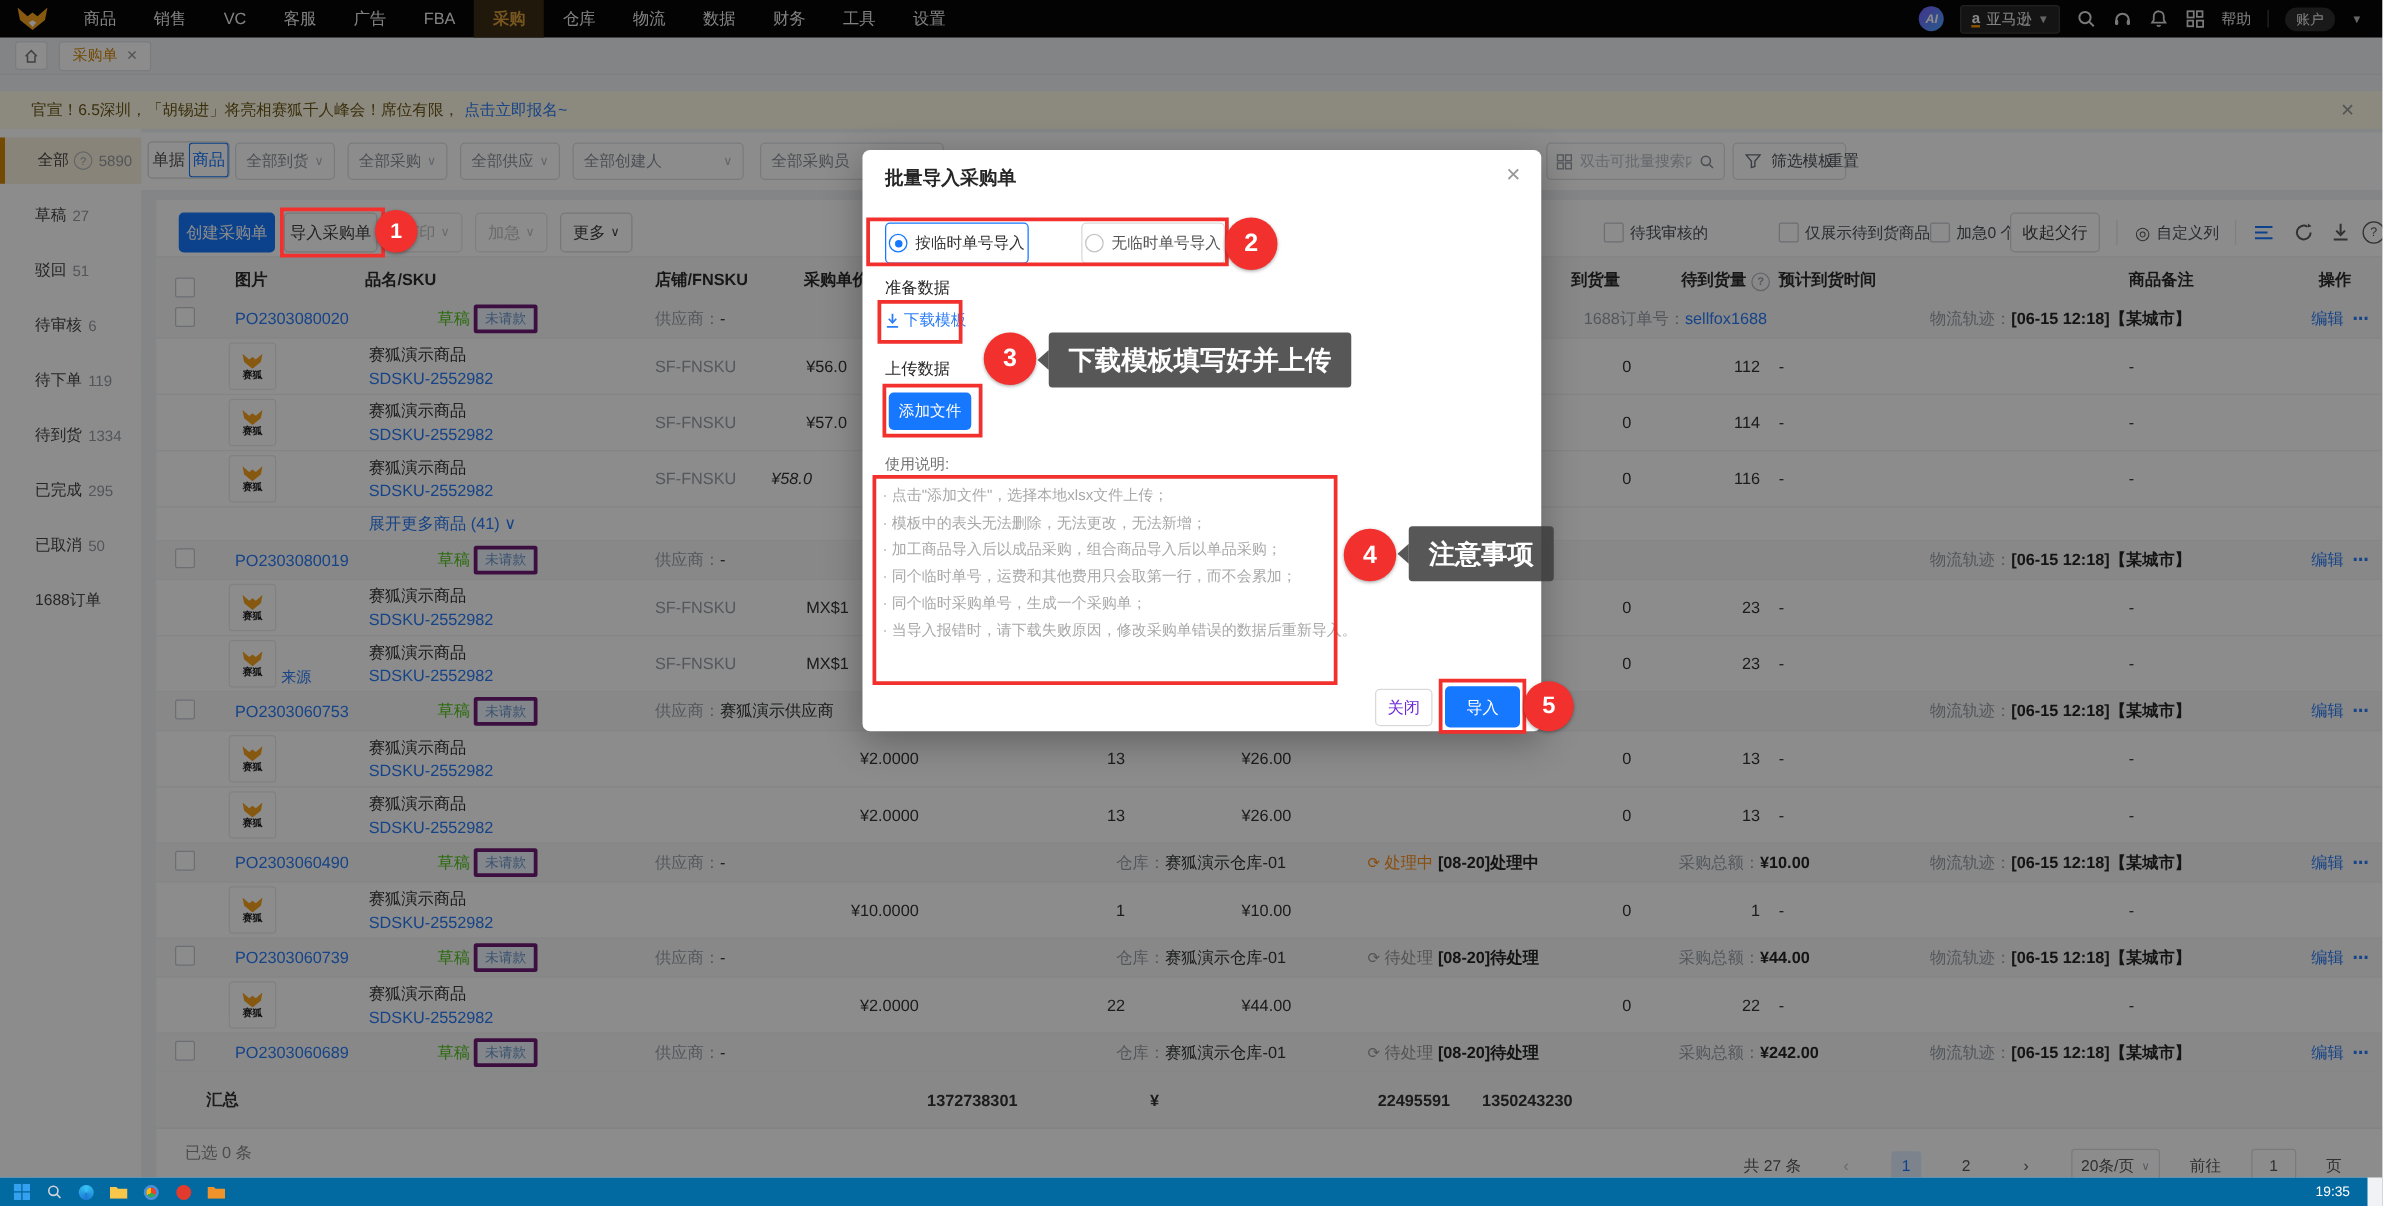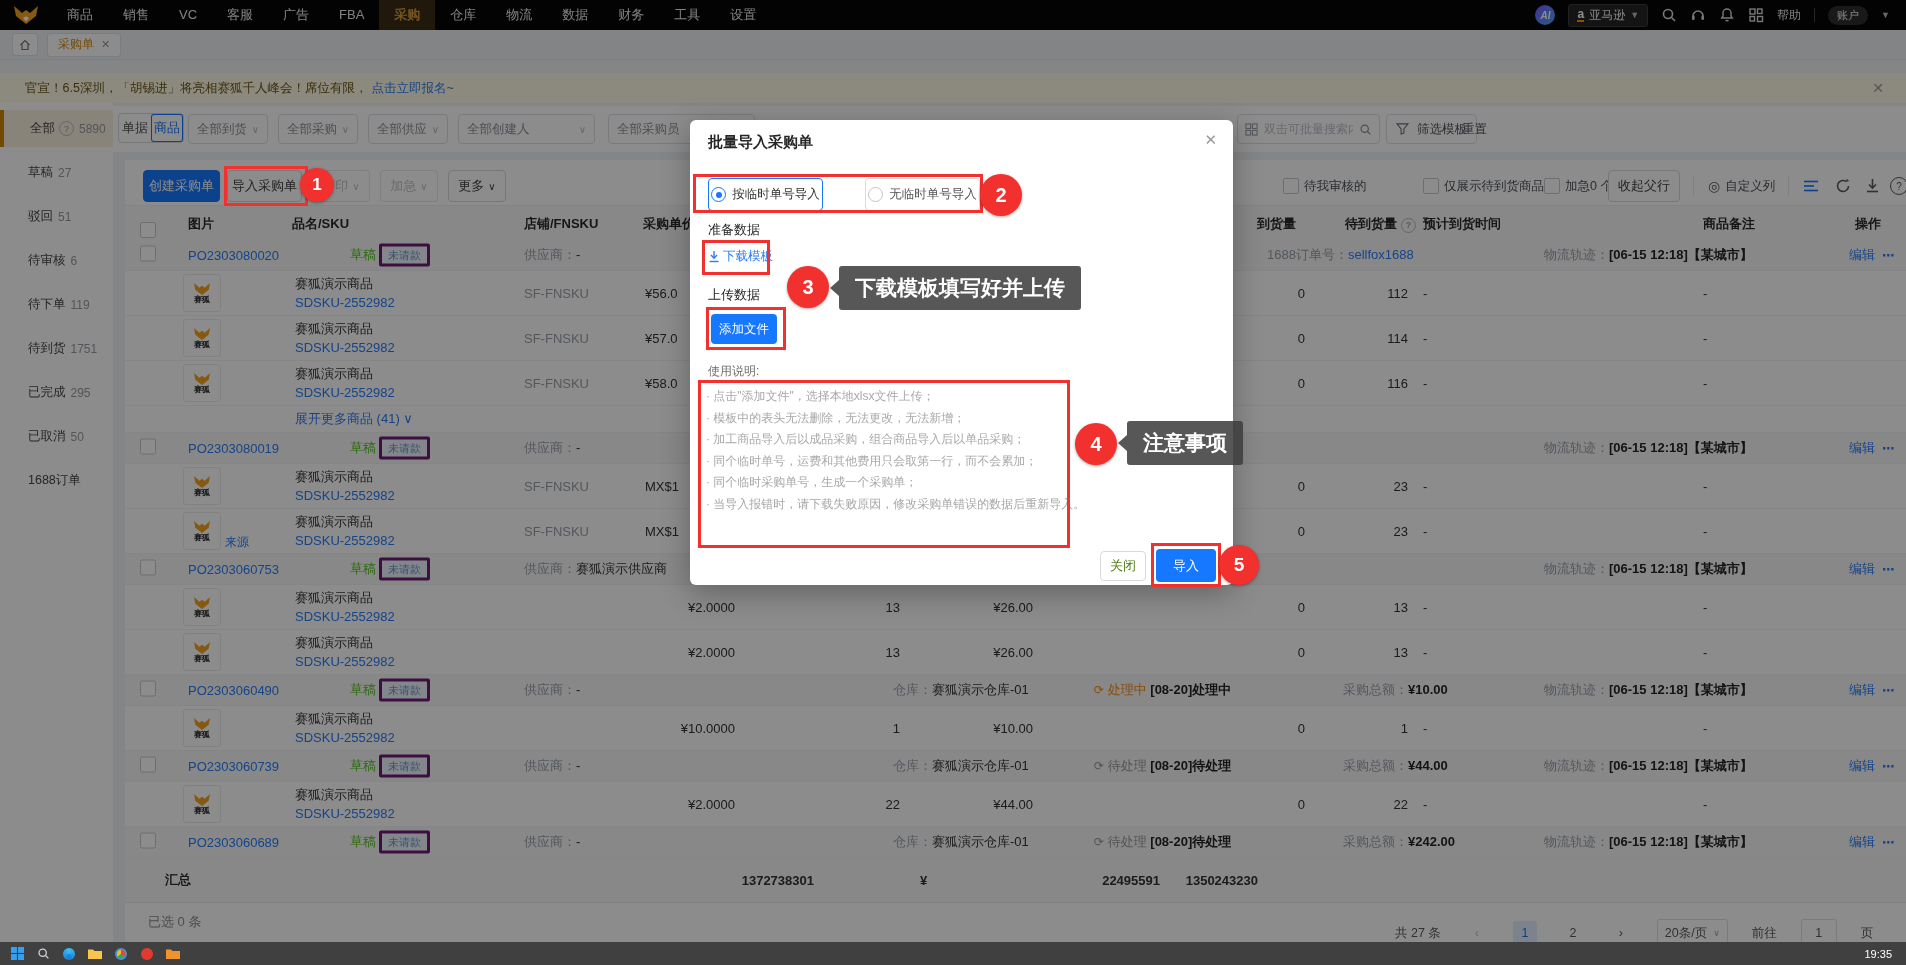--- a/index.html
+++ b/index.html
@@ -111,33 +111,33 @@
   .rdot i{width:6px;height:6px;border-radius:50%;background:#1677ff;}
   .rdot.off{border-color:#c4c4c4;}
   .m-label{position:absolute;left:18px;font-size:13px;color:#262626;}
   .m-link{position:absolute;left:18px;display:flex;align-items:center;gap:3px;font-size:12.5px;color:#2b7cf6;}
   .m-addfile{position:absolute;left:21px;top:194px;width:66px;height:30px;background:#1677ff;color:#fff;font-size:12.5px;
              border-radius:4px;display:flex;align-items:center;justify-content:center;}
   .m-usage{position:absolute;left:18px;top:243px;font-size:12px;color:#6f6f6f;}
   .m-instr{position:absolute;left:16px;top:266px;width:505px;}
   .m-instr div{font-size:12px;color:#a8a8a8;line-height:21.5px;white-space:nowrap;}
   .m-footbtn{position:absolute;box-sizing:border-box;border-radius:4px;font-size:13px;display:flex;align-items:center;justify-content:center;}
-  .btn-close{left:410px;top:431px;width:46px;height:30px;border:1px solid #d9d9d9;color:#4d7c0f;background:#fff;}
+  .btn-close{left:410px;top:431px;width:46px;height:30px;border:1px solid #d9d9d9;color:#6d28d9;background:#fff;}
   .btn-import{left:466px;top:429px;width:60px;height:33px;background:#1677ff;color:#fff;}
   
   .annl{position:absolute;inset:0;z-index:70;pointer-events:none;}
   .arect{position:absolute;border:3px solid #f2302d;box-sizing:border-box;}
   .acirc{position:absolute;border-radius:50%;background:#f2302d;color:#fff;font-weight:bold;
          display:flex;align-items:center;justify-content:center;box-shadow:0 1px 3px rgba(0,0,0,.35);}
   .atip{position:absolute;background:rgba(62,62,62,0.87);color:#fff;font-size:21px;font-weight:bold;height:44px;
         display:flex;align-items:center;padding:0 16px;border-radius:3px;white-space:nowrap;}
   .atip:before{content:"";position:absolute;left:-9px;top:50%;transform:translateY(-50%);
                border-top:8px solid transparent;border-bottom:8px solid transparent;border-right:9px solid rgba(62,62,62,0.87);}
   
-  .taskbar{position:absolute;left:0;right:0;top:942px;height:23px;background:#404040;display:flex;align-items:center;
+  .taskbar{position:absolute;left:0;right:12px;top:942px;height:23px;background:#0369a1;display:flex;align-items:center;
            gap:12px;padding-left:10px;z-index:80;}
   .tk{width:14px;height:14px;display:flex;align-items:center;justify-content:center;}
   .tk-time{margin-left:auto;color:#fff;font-size:11px;padding-right:14px;}
   svg{display:block;}
 </style>
 </head>
 <body>
 
 <div id="page">
 
@@ -239,21 +239,21 @@
       <div class="side-item" style="top: 139px;">
         <span class="">待审核</span>
         <span class="cnt">6</span>
       </div>
       <div class="side-item" style="top: 183px;">
         <span class="">待下单</span>
         <span class="cnt">119</span>
       </div>
       <div class="side-item" style="top: 227px;">
         <span class="">待到货</span>
-        <span class="cnt">1751</span>
+        <span class="cnt">1334</span>
       </div>
       <div class="side-item" style="top: 271px;">
         <span class="">已完成</span>
         <span class="cnt">295</span>
       </div>
       <div class="side-item" style="top: 315px;">
         <span class="">已取消</span>
         <span class="cnt">50</span>
       </div>
       <div class="side-item" style="top: 359px;">
@@ -442,21 +442,21 @@
                 <path fill="#f6a11c" d="M1 0 L9 7 L13 4 L17 7 L25 0 L23 10 L13 18 L3 10 Z"></path>
               </svg>
               <span class="cap">赛狐</span>
             </span>
           </span>
           <span class="c two" style="left:170px;">
             <div class="l1">赛狐演示商品</div>
             <div class="l2"><span class="lnk">SDSKU-2552982</span></div>
           </span>
           <span class="c gray" style="left:399px;">SF-FNSKU</span>
-          <span class="c" style="left:520px;">¥58.0</span>
+          <span class="c" style="left:492px;font-style:italic;">¥58.0</span>
           <span class="c right" style="left:1180px;">0</span>
           <span class="c right" style="left:1283px;">116</span>
           <span class="c" style="left:1298px;">-</span>
           <span class="c" style="left:1578px;">-</span>
         </div>
         <div class="trow expand" style="top: 246px; height: 27px;">
           <span class="c lnk" style="left:170px;">展开更多商品 (41) ∨</span>
         </div>
         <div class="trow parent" style="top: 273px; height: 31px;">
           <span class="c" style="left:15px;"><span class="cbx"></span></span>

